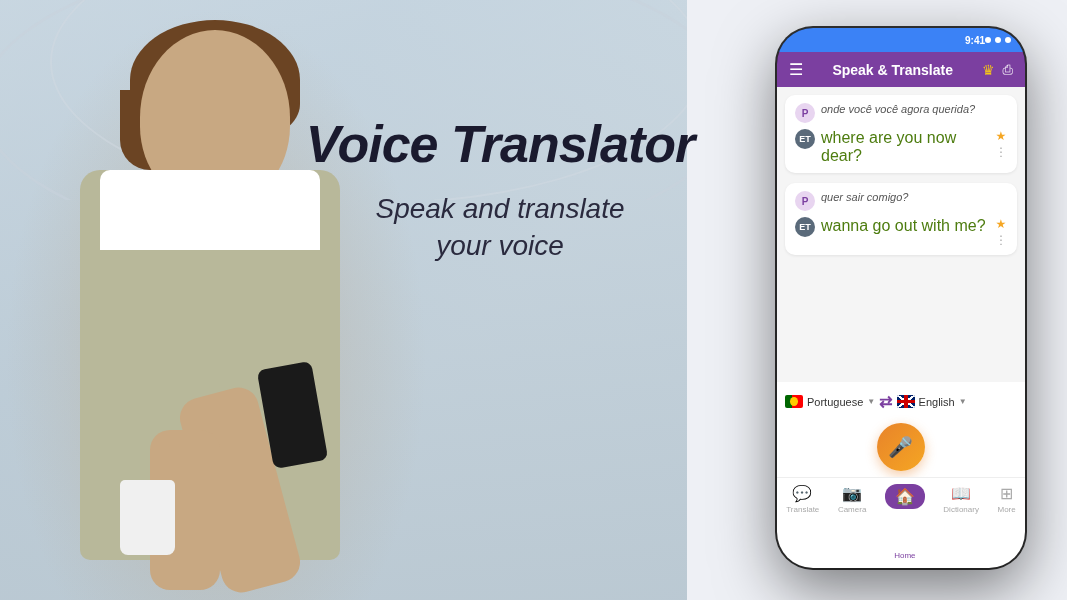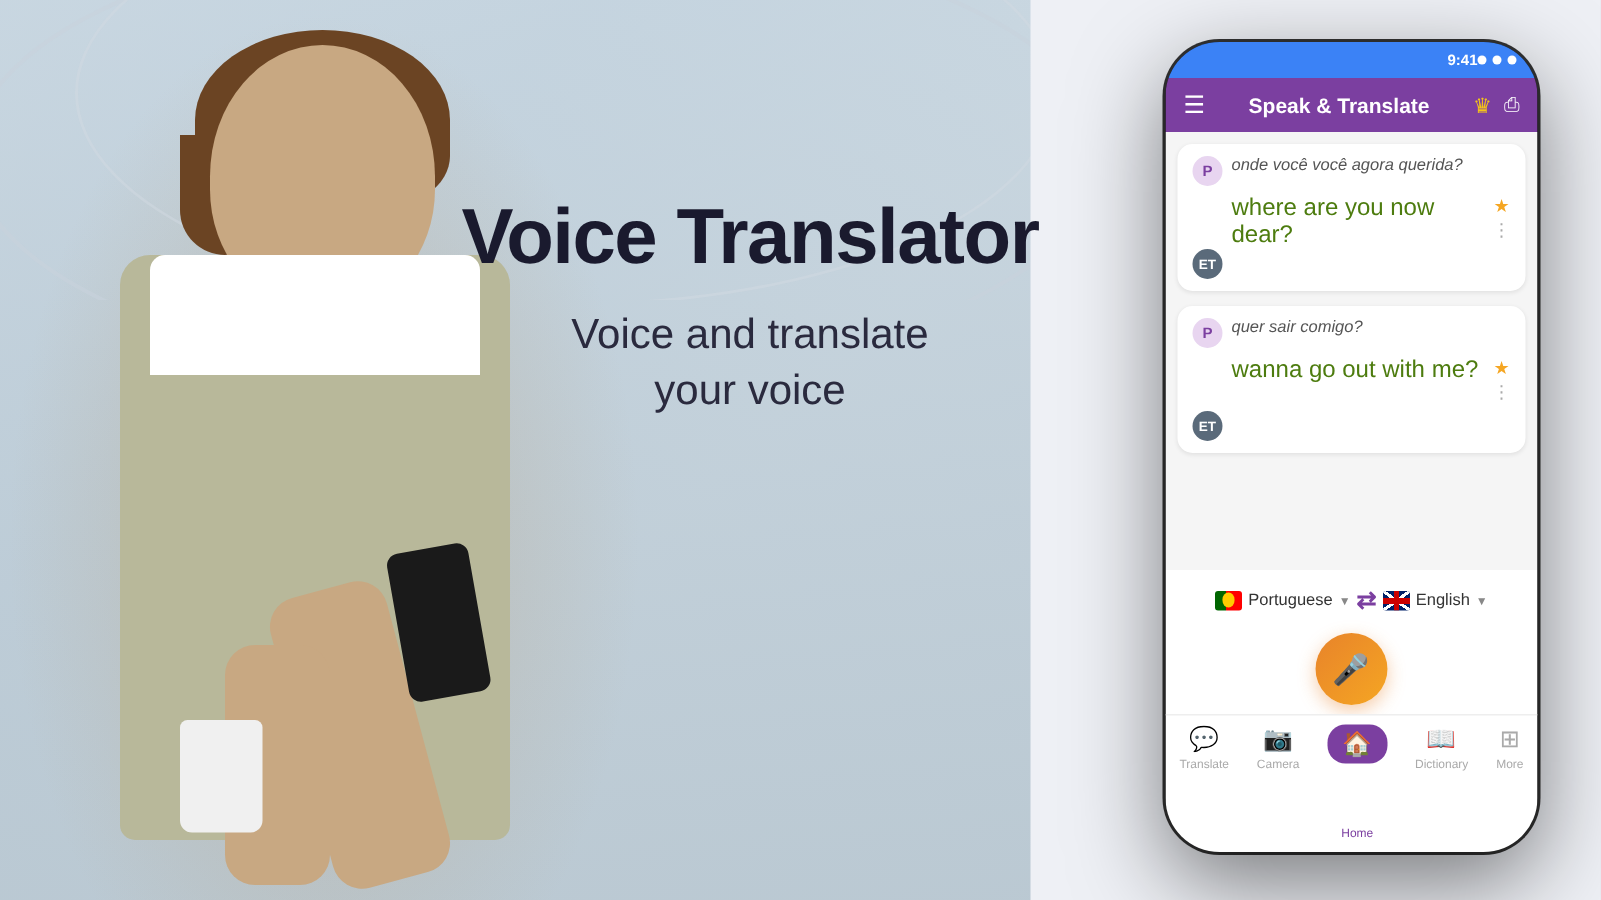--- a/index.html
+++ b/index.html
@@ -135,24 +135,25 @@
       position: absolute;
       right: 0; top: 0;
       width: 380px;
       height: 600px;
       background: #eef0f5;
     }
 
     
     .text-overlay {
       position: absolute;
-      top: 130px;
+      top: 116px;
       left: 290px;
       width: 420px;
       text-align: center;
+      font-style: italic;
     }
 
     .headline {
       font-size: 52px;
       font-weight: 900;
       color: #1a1a2e;
       line-height: 1.1;
       letter-spacing: -1px;
     }
 
@@ -287,21 +288,20 @@
       width: 20px; height: 20px;
       border-radius: 50%;
       background: #5a6a7a;
       display: flex;
       align-items: center;
       justify-content: center;
       font-size: 9px;
       color: white;
       font-weight: 700;
       flex-shrink: 0;
-      margin-top: 36px;
     }
     .bubble-text-trans {
       font-size: 16px;
       font-weight: 400;
       color: #4d7c0f;
       flex: 1;
     }
     .bubble-actions {
       display: flex;
       flex-direction: column;
@@ -317,21 +317,21 @@
       color: #aaa;
       font-size: 12px;
     }
 
     
     .lang-bar {
       background: white;
       padding: 10px 8px 6px;
       display: flex;
       align-items: center;
-      justify-content: center;
+      justify-content: flex-start;
       gap: 4px;
     }
 
     .lang-selector {
       display: flex;
       align-items: center;
       gap: 4px;
       font-size: 11px;
       color: #333;
       font-weight: 500;
@@ -467,21 +467,21 @@
     <div class="person-arm2"></div>
     <div class="person-cup"></div>
   </div>
 </div>
 
 <div class="bg-right"></div>
 
 <div class="text-overlay">
   <div class="headline">Voice Translator</div>
   <div class="subheadline">
-    <span>Voice and translate</span><br>
+    <span>Speak and translate</span><br>
     <span>your voice</span>
   </div>
 </div>
 
 <div class="phone-mockup">
 
   <div class="status-bar">
     <span class="status-time">9:41</span>
     <div class="status-icons">
       <div class="status-dot"></div>

